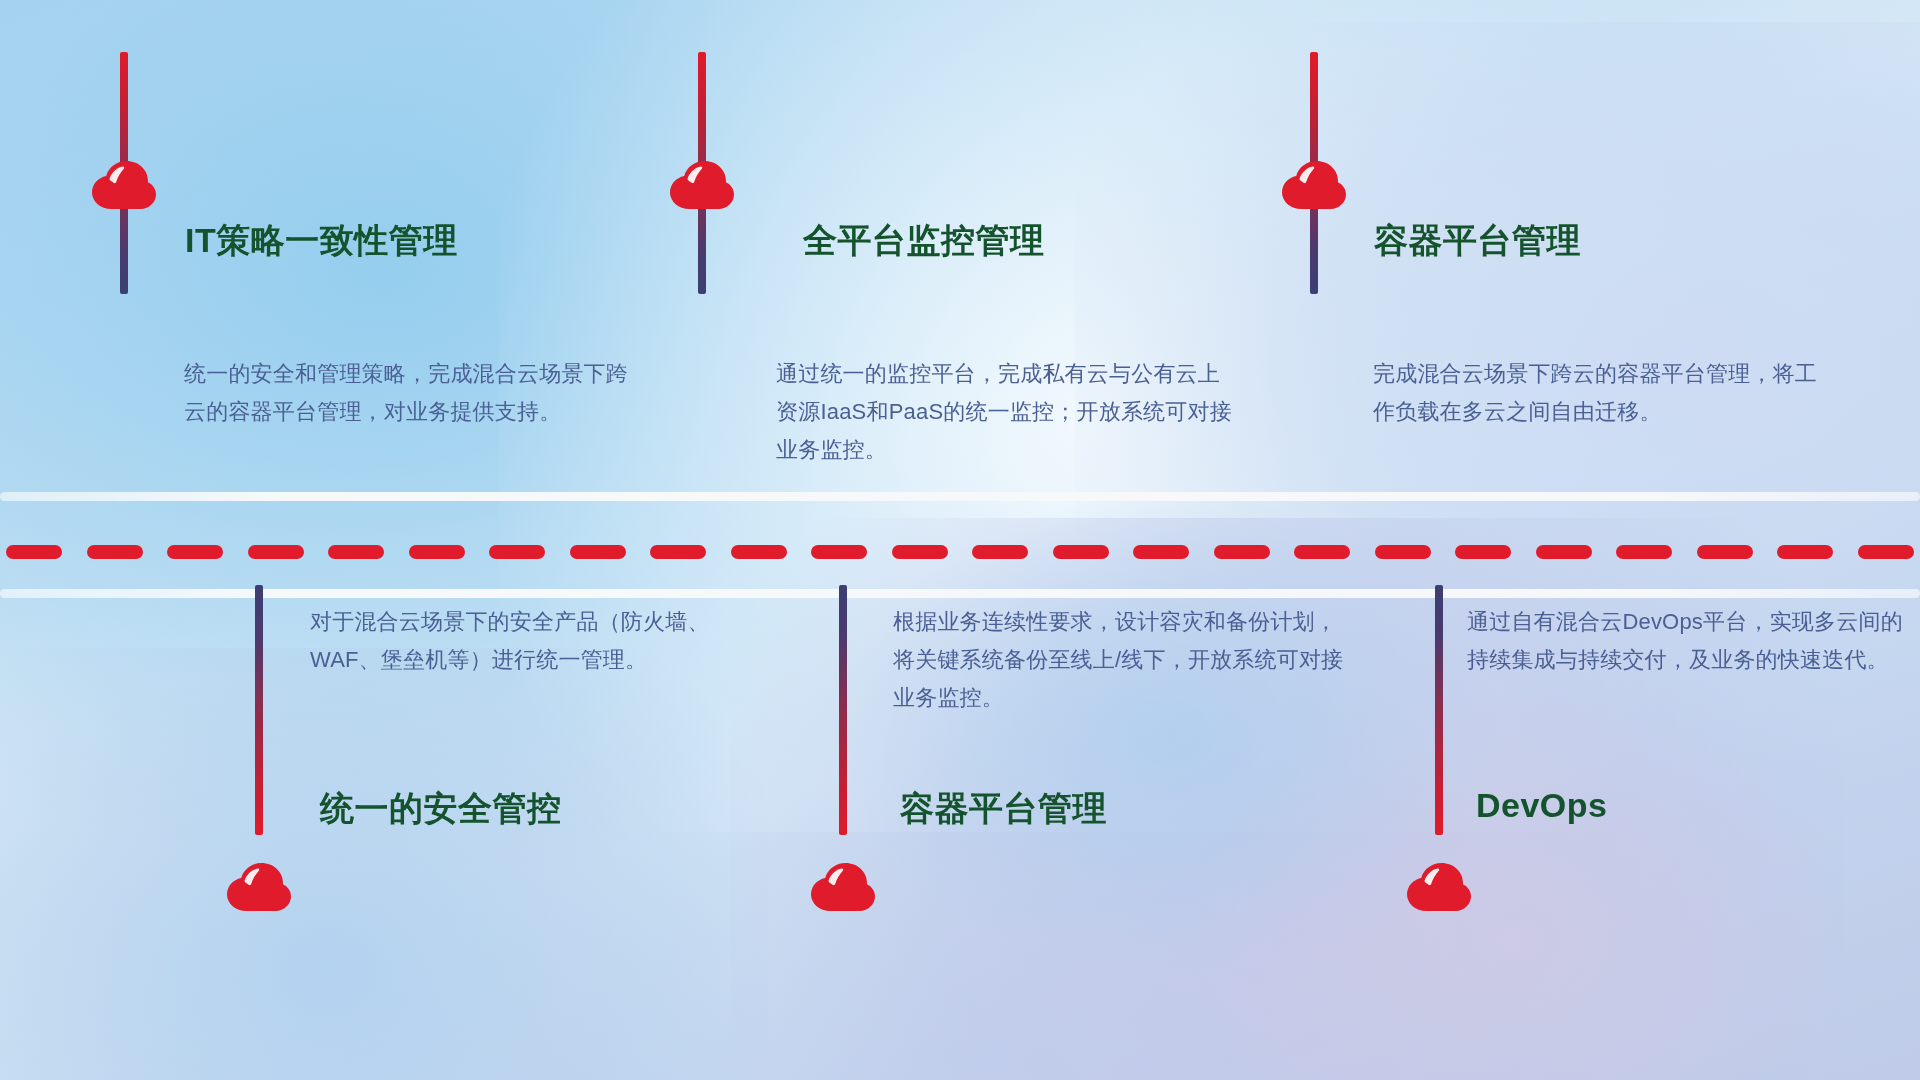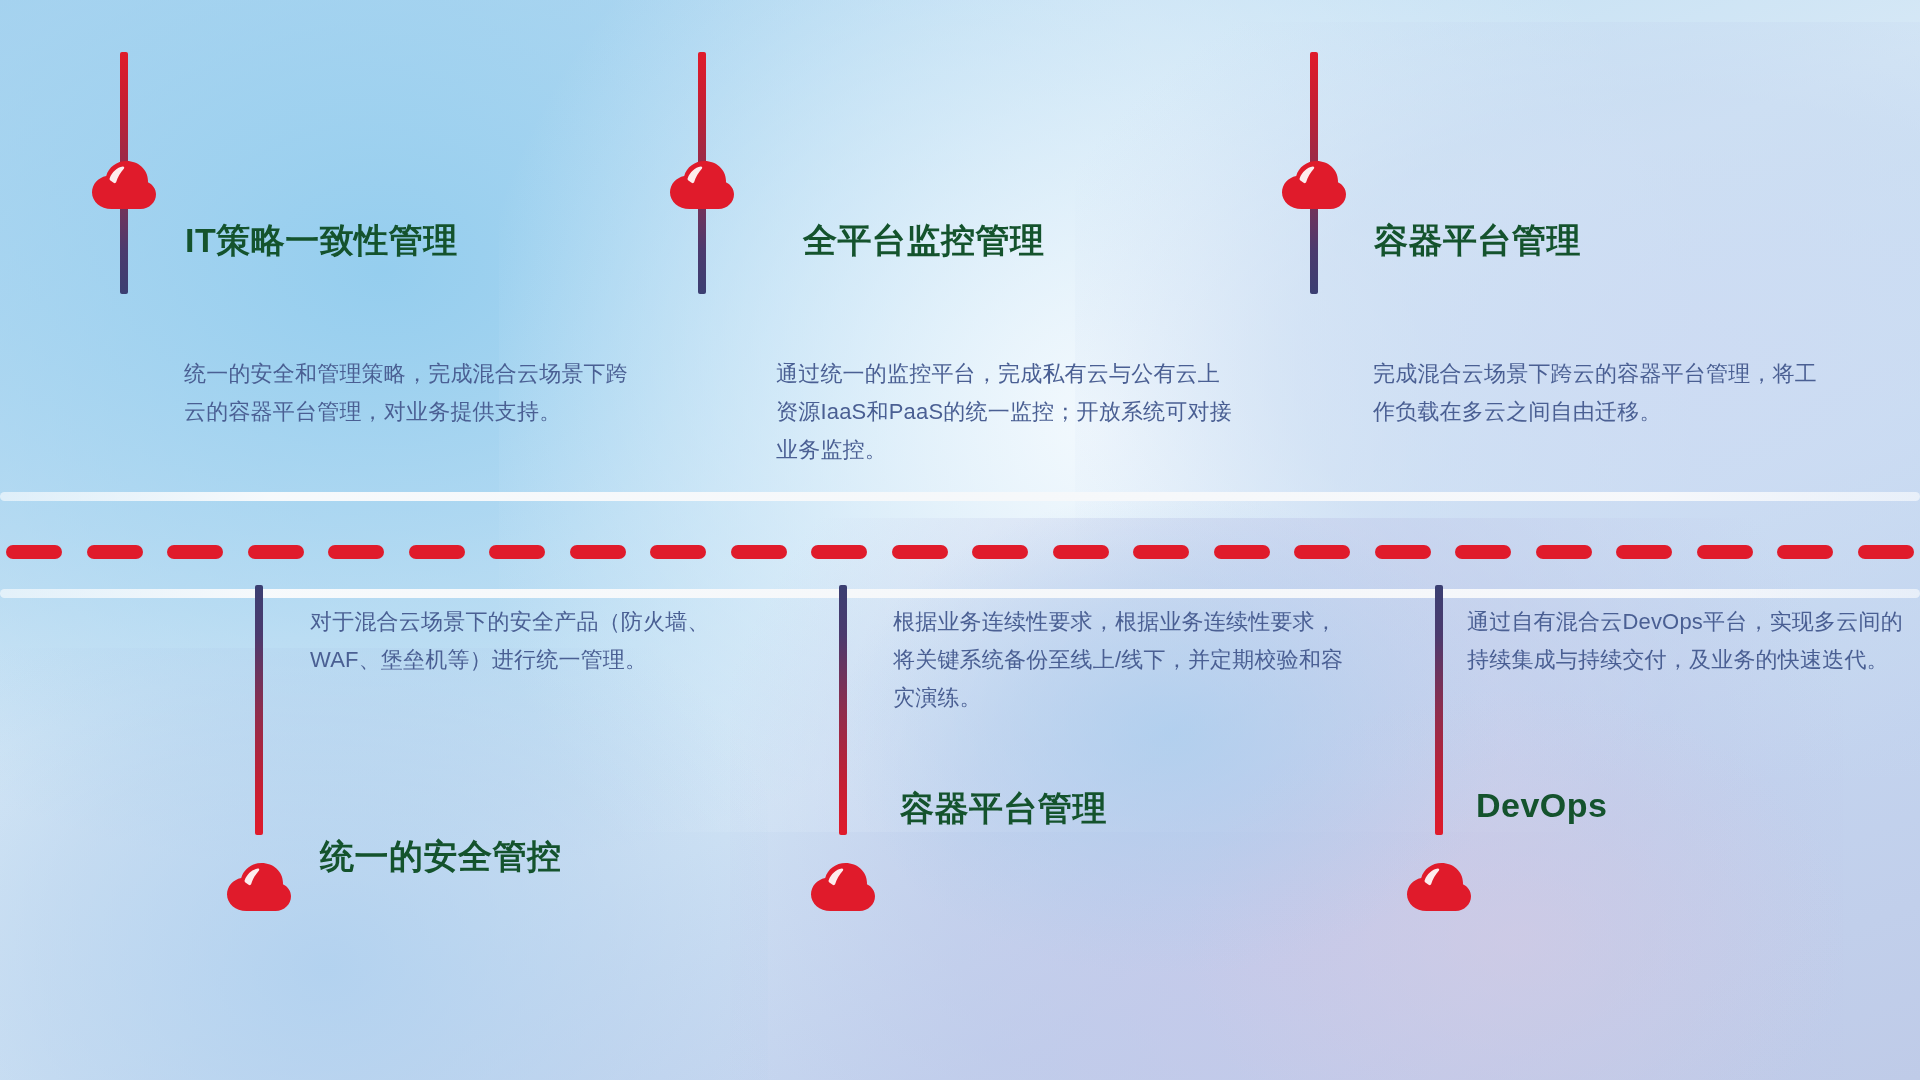--- a/index.html
+++ b/index.html
@@ -292,32 +292,32 @@
 
     <div class="col" style="left:0; width:660px;">
       <div class="stem stem-bottom" style="left:255px;"></div>
       <div class="cloud cloud-bottom" style="left:226px; top:291px;">
         <svg viewBox="0 0 66 50" width="66" height="50">
           <path d="M20.5 49 C9.5 49 1 41.6 1 32.2 C1 24.3 7 17.6 15.2 15.9 C17.6 7.2 25.9 1 35.6 1 C47.4 1 57 9.8 57 20.7 C57 21.2 57 21.7 56.9 22.2 C61.8 24.4 65 29 65 34.3 C65 42.3 58.2 49 49.6 49 Z" fill="#e01b2b"></path>
           <path d="M18.6 18.4 C21.0 12.0 26.0 7.6 31.8 6.6 C32.9 6.4 33.7 7.6 33.0 8.4 C29.3 12.6 26.6 17.0 25.2 22.0 C24.9 23.1 23.5 23.5 22.6 22.8 L19.4 20.4 C18.7 19.9 18.4 19.2 18.6 18.4 Z" fill="#ffffff" opacity="0.92"></path>
         </svg>
       </div>
       <div class="body-copy" style="left:310px; top:32px;">对于混合云场景下的安全产品（防火墙、WAF、堡垒机等）进行统一管理。</div>
-      <div class="heading" style="left:320px; top:215px;margin-top:48px;">统一的安全管控</div>
+      <div class="heading" style="left:320px; top:215px;">统一的安全管控</div>
     </div>
 
     <div class="col" style="left:660px; width:640px;">
       <div class="stem stem-bottom" style="left:179px;"></div>
       <div class="cloud cloud-bottom" style="left:150px; top:291px;">
         <svg viewBox="0 0 66 50" width="66" height="50">
           <path d="M20.5 49 C9.5 49 1 41.6 1 32.2 C1 24.3 7 17.6 15.2 15.9 C17.6 7.2 25.9 1 35.6 1 C47.4 1 57 9.8 57 20.7 C57 21.2 57 21.7 56.9 22.2 C61.8 24.4 65 29 65 34.3 C65 42.3 58.2 49 49.6 49 Z" fill="#e01b2b"></path>
           <path d="M18.6 18.4 C21.0 12.0 26.0 7.6 31.8 6.6 C32.9 6.4 33.7 7.6 33.0 8.4 C29.3 12.6 26.6 17.0 25.2 22.0 C24.9 23.1 23.5 23.5 22.6 22.8 L19.4 20.4 C18.7 19.9 18.4 19.2 18.6 18.4 Z" fill="#ffffff" opacity="0.92"></path>
         </svg>
       </div>
-      <div class="body-copy" style="left:233px; top:32px;">根据业务连续性要求，根据业务连续性要求，将关键系统备份至线上/线下，并定期校验和容灾演练。</div>
+      <div class="body-copy" style="left:233px; top:32px;">根据业务连续性要求，设计容灾和备份计划，将关键系统备份至线上/线下，开放系统可对接业务监控。</div>
       <div class="heading" style="left:240px; top:215px;">容器平台管理</div>
     </div>
 
     <div class="col" style="left:1300px; width:620px;">
       <div class="stem stem-bottom" style="left:135px;"></div>
       <div class="cloud cloud-bottom" style="left:106px; top:291px;">
         <svg viewBox="0 0 66 50" width="66" height="50">
           <path d="M20.5 49 C9.5 49 1 41.6 1 32.2 C1 24.3 7 17.6 15.2 15.9 C17.6 7.2 25.9 1 35.6 1 C47.4 1 57 9.8 57 20.7 C57 21.2 57 21.7 56.9 22.2 C61.8 24.4 65 29 65 34.3 C65 42.3 58.2 49 49.6 49 Z" fill="#e01b2b"></path>
           <path d="M18.6 18.4 C21.0 12.0 26.0 7.6 31.8 6.6 C32.9 6.4 33.7 7.6 33.0 8.4 C29.3 12.6 26.6 17.0 25.2 22.0 C24.9 23.1 23.5 23.5 22.6 22.8 L19.4 20.4 C18.7 19.9 18.4 19.2 18.6 18.4 Z" fill="#ffffff" opacity="0.92"></path>
         </svg>

